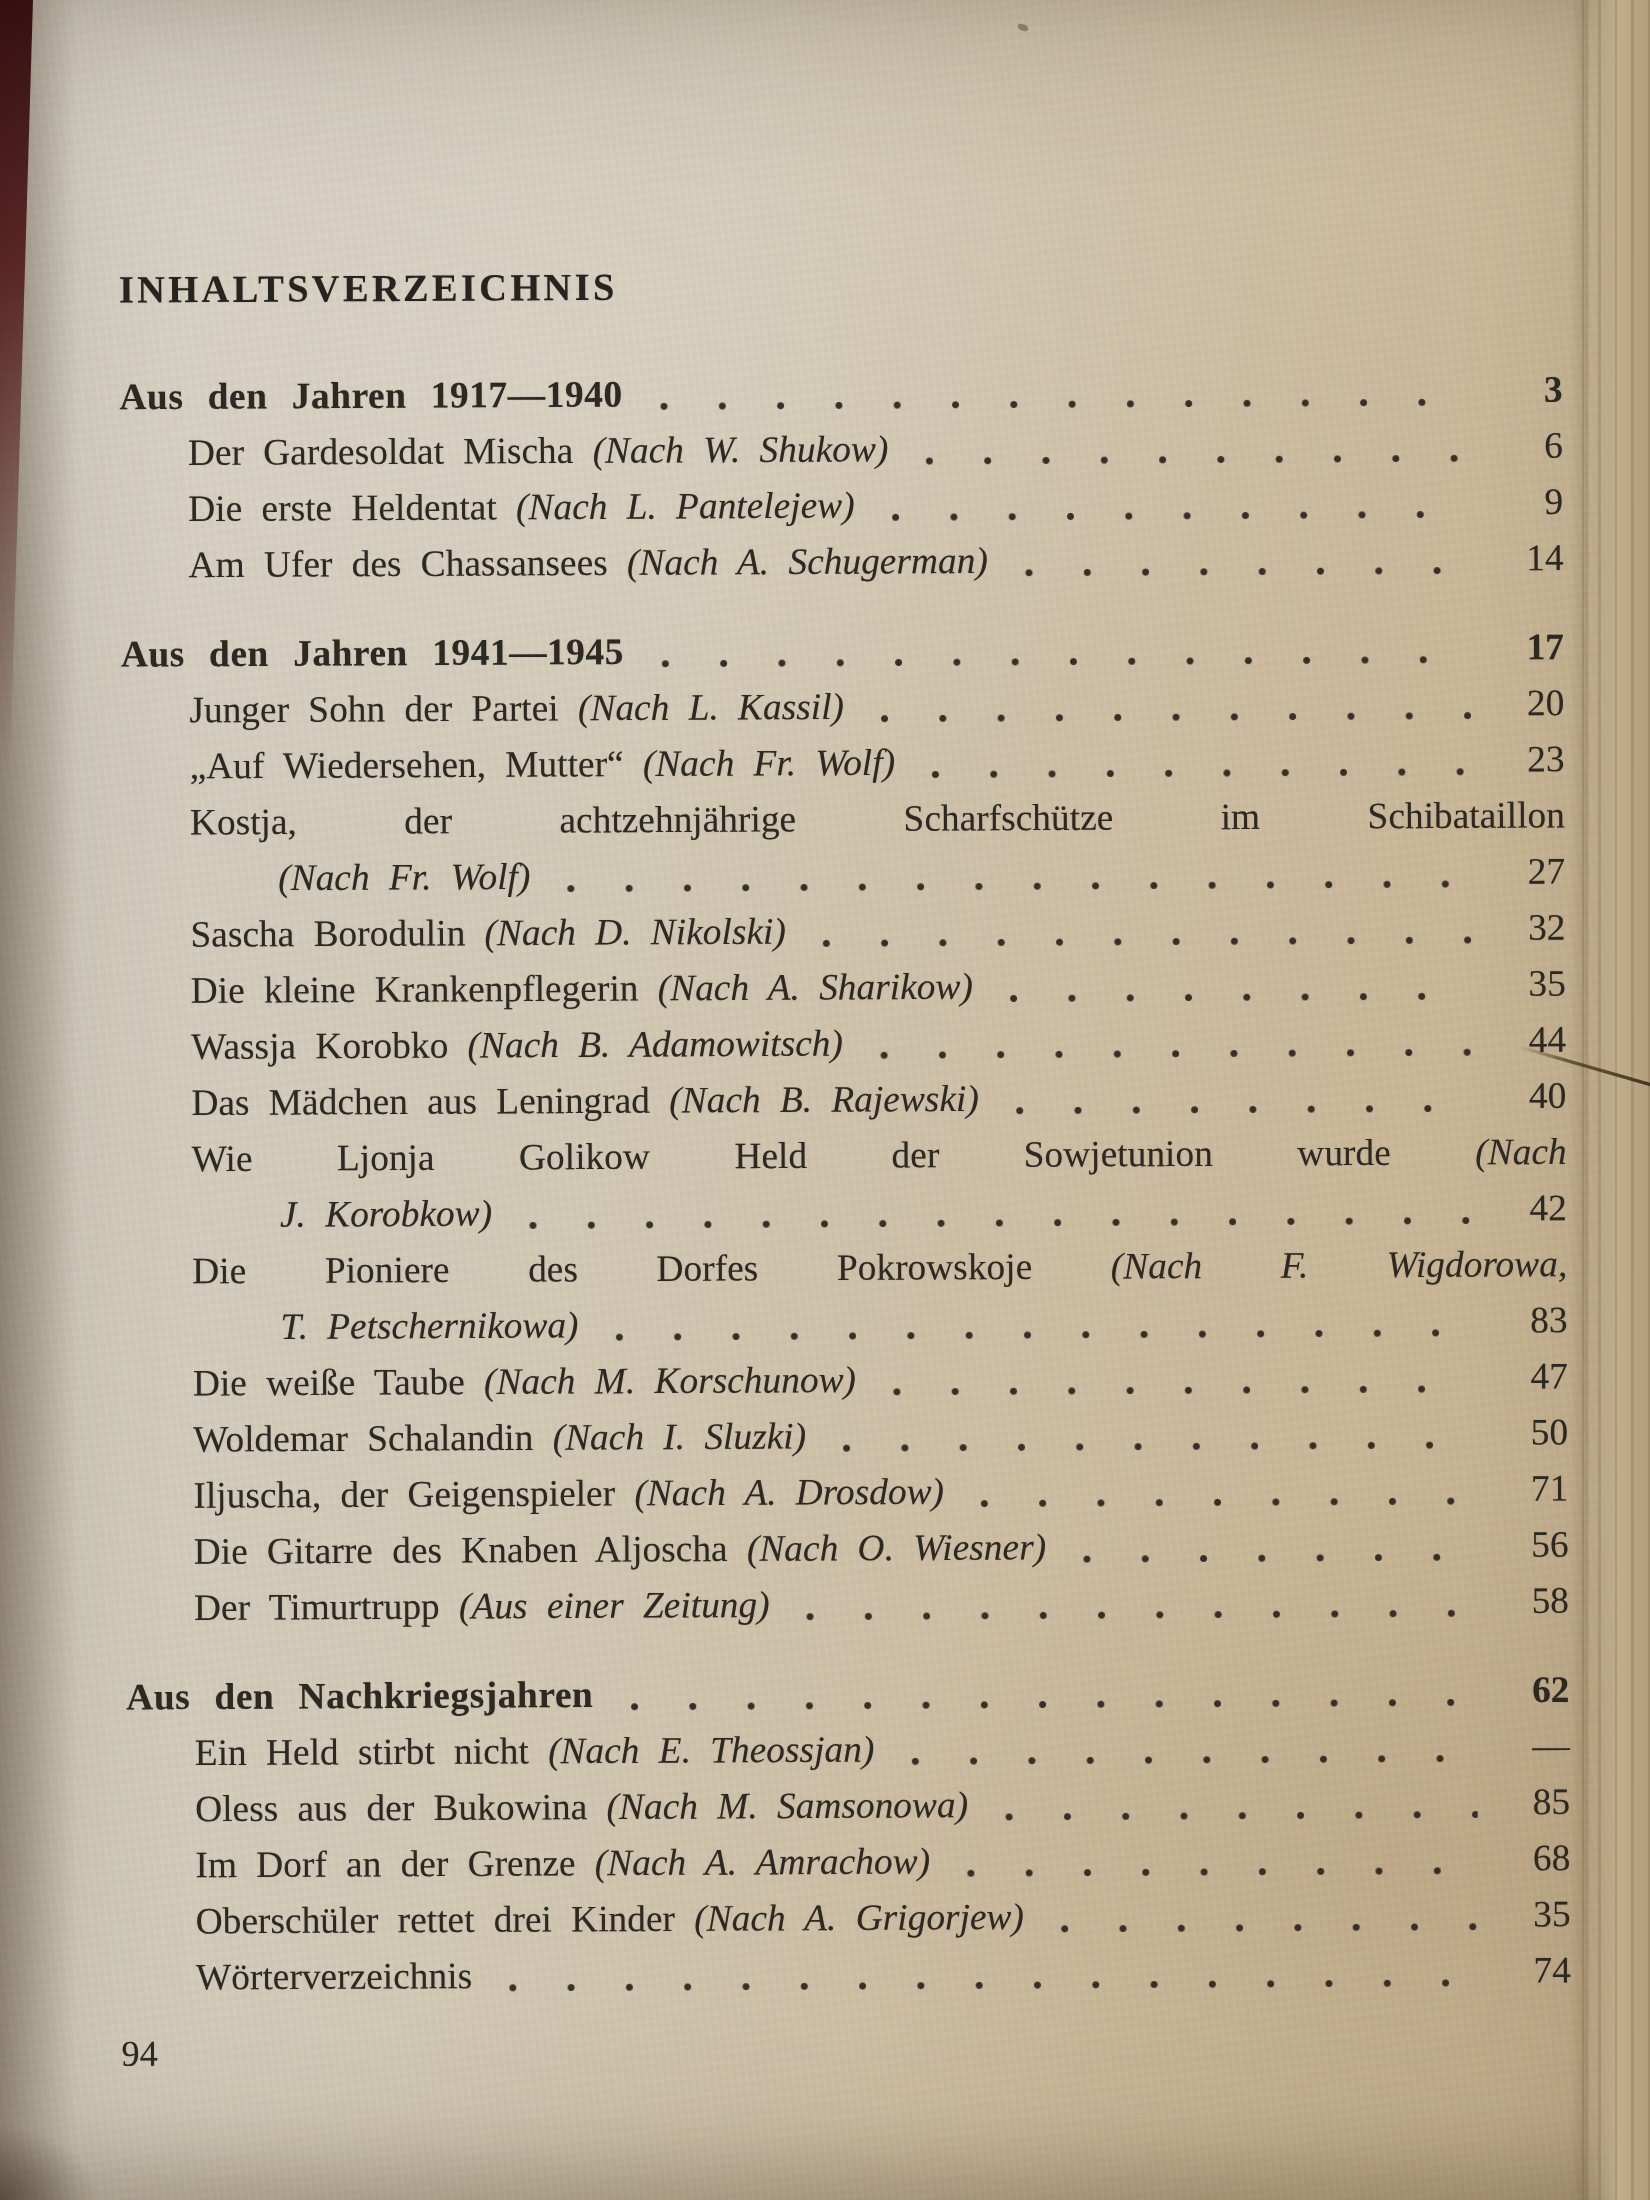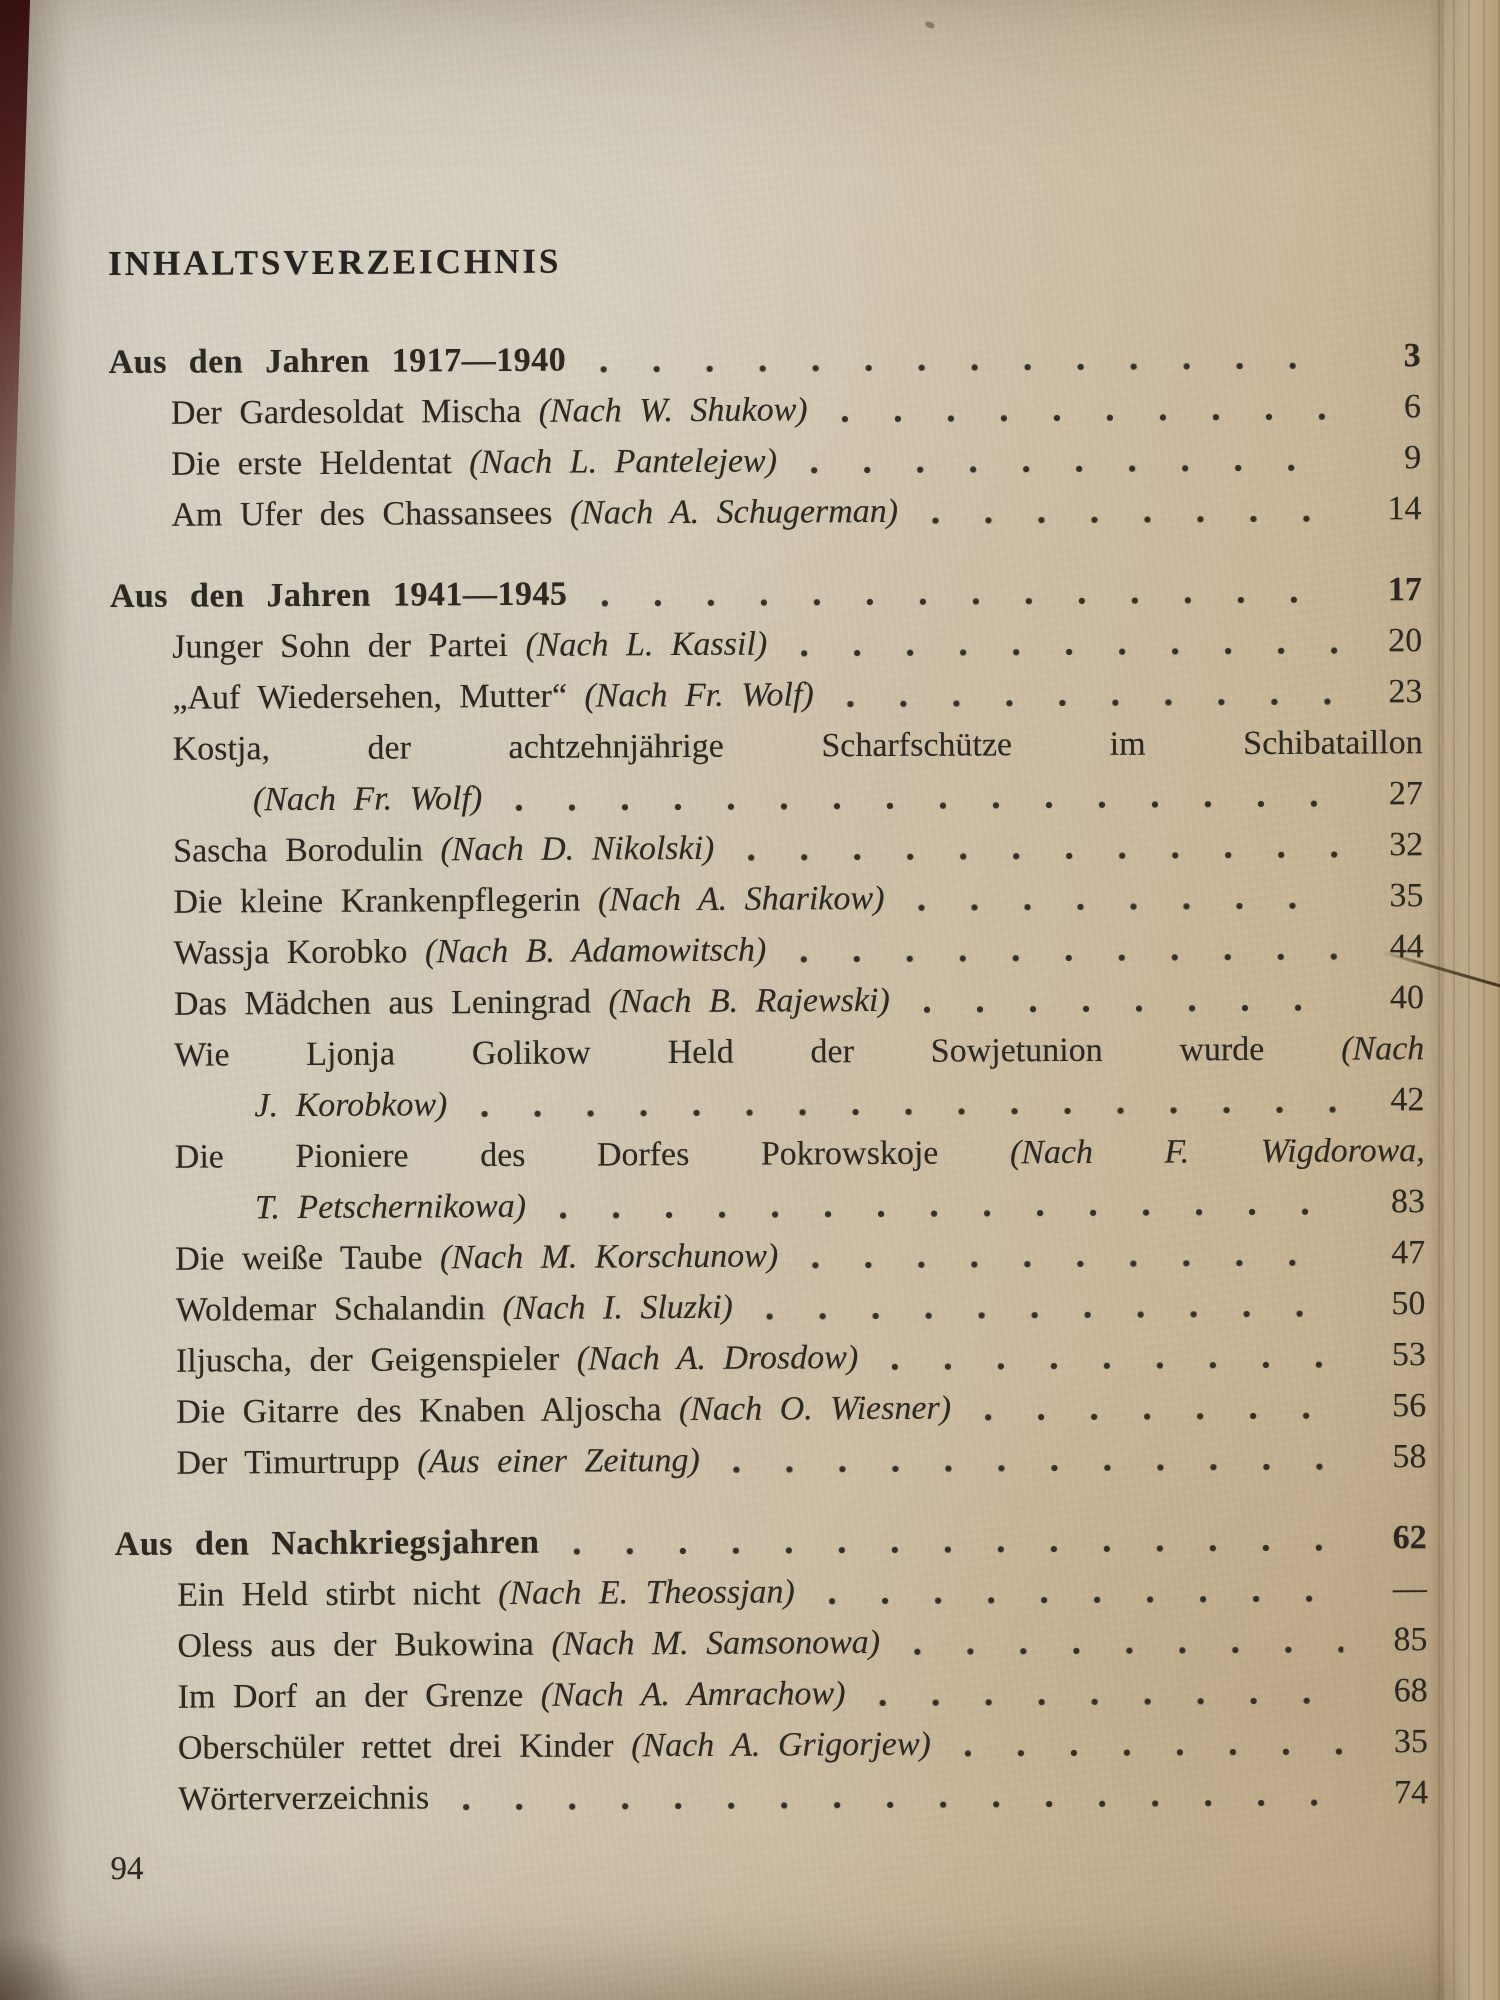--- a/index.html
+++ b/index.html
@@ -199,21 +199,21 @@
     <span class="pg">47</span>
   </div>
         <div class="row row--entry">
     <span class="title"><span>Woldemar Schalandin </span><span class="em">(Nach I. Sluzki)</span></span>
     <span class="leader"></span>
     <span class="pg">50</span>
   </div>
         <div class="row row--entry">
     <span class="title"><span>Iljuscha, der Geigenspieler </span><span class="em">(Nach A. Drosdow)</span></span>
     <span class="leader"></span>
-    <span class="pg">53</span>
+    <span class="pg">71</span>
   </div>
         <div class="row row--entry">
     <span class="title"><span>Die Gitarre des Knaben Aljoscha </span><span class="em">(Nach O. Wiesner)</span></span>
     <span class="leader"></span>
     <span class="pg">56</span>
   </div>
         <div class="row row--entry">
     <span class="title"><span>Der Timurtrupp </span><span class="em">(Aus einer Zeitung)</span></span>
     <span class="leader"></span>
     <span class="pg">58</span>

